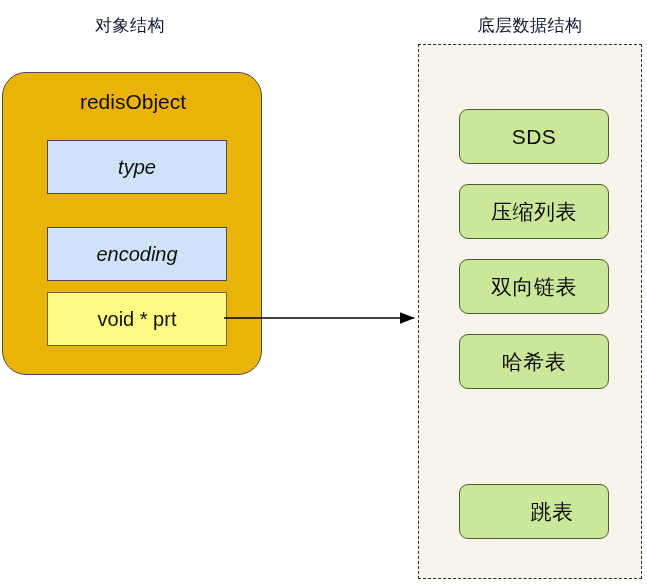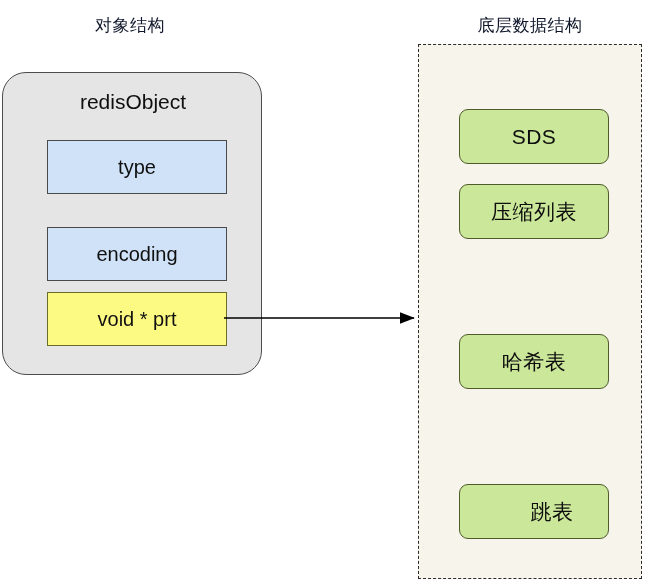--- a/index.html
+++ b/index.html
@@ -29,21 +29,21 @@
   #title-object  { left: 30px;  top: 12px; width: 200px; }
   #title-storage { left: 430px; top: 4px;  width: 200px; margin-top: 8px; }
 
   
   #object-card {
     position: absolute;
     left: 2px;
     top: 72px;
     width: 260px;
     height: 303px;
-    background: #e5e5e5;
+    background: #eab308;
     border: 1.6px solid #4d4d4d;
     border-radius: 24px;
   }
   #object-card-title {
     position: absolute;
     left: 0;
     top: 16px;
     width: 260px;
     text-align: center;
     font-size: 21px;
@@ -58,21 +58,21 @@
     width: 180px;
     height: 54px;
     border: 1.4px solid #4a4a4a;
     display: flex;
     align-items: center;
     justify-content: center;
     font-size: 20px;
     color: #101010;
     white-space: nowrap;
   }
-  .field-box.blue   { background: #cfe2f7; }
+  .field-box.blue   { background: #cfe2f7; font-style: italic; }
   .field-box.yellow { background: #fdfa83; border-color: #6b6b2a; }
 
   #field-type     { top: 67px; }
   #field-encoding { top: 154px; }
   #field-ptr      { top: 219px; }
 
   
   #pointer-arrow {
     position: absolute;
     left: 224px;
@@ -142,18 +142,19 @@
   </defs>
   <line x1="0" y1="18" x2="190" y2="18" stroke="#000000" stroke-width="1.7" marker-end="url(#arrowhead)"></line>
 </svg>
 
 <div id="storage-container">
 
   <div class="struct-box n0">SDS</div>
 
   <div class="struct-box n1">压缩列表</div>
 
+  <div class="struct-box n2">双向链表</div>
 
   <div class="struct-box n3">哈希表</div>
 
 
   <div class="struct-box n5">跳表</div>
 </div>
 
 </body></html>

